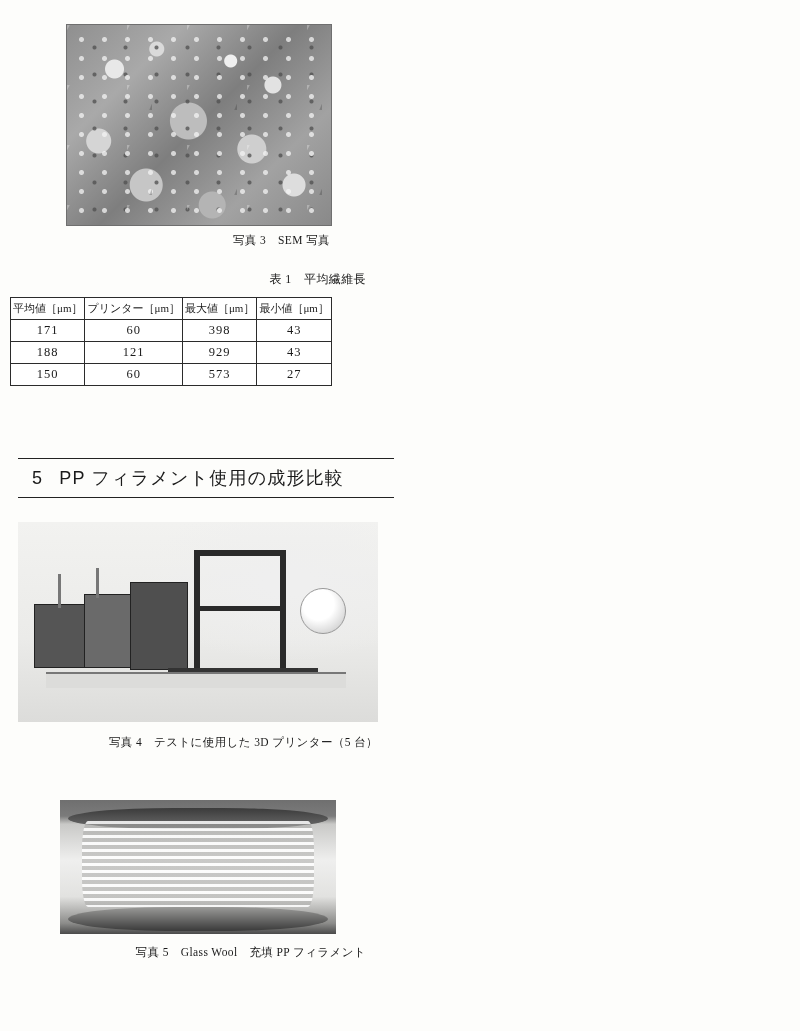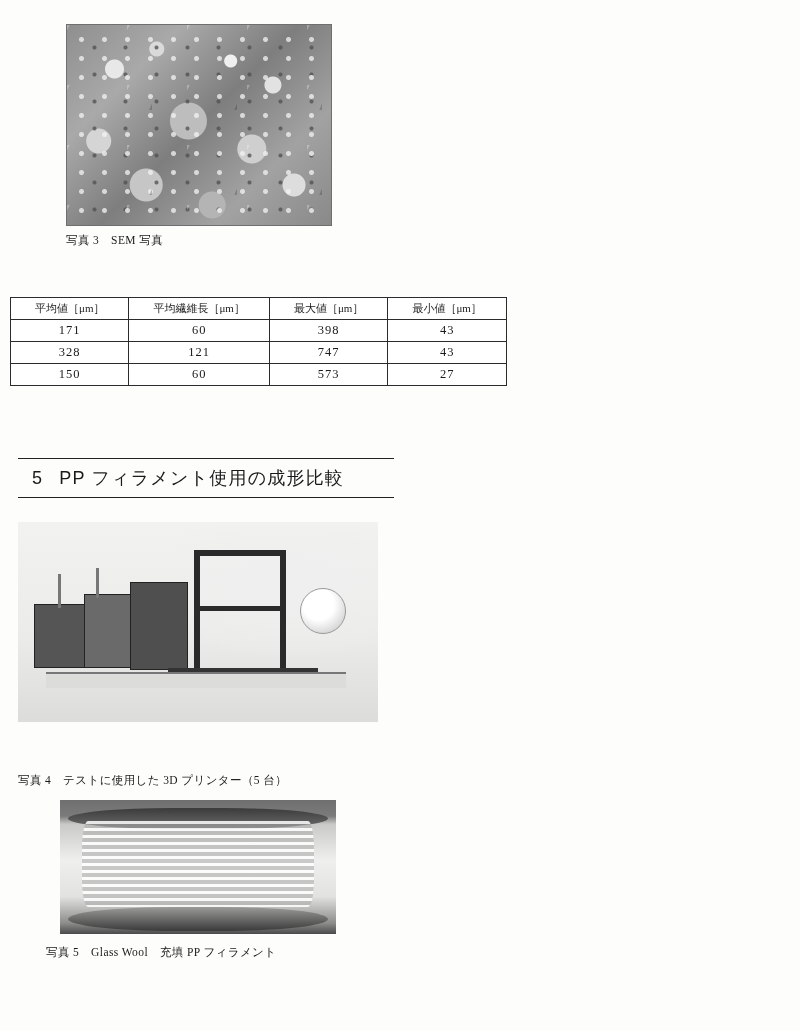--- a/index.html
+++ b/index.html
@@ -38,21 +38,21 @@
 
   
   .photo {
     position: relative;
     background: #8d8d8d;
     overflow: hidden;
     border: 1px solid #6f6f6f;
   }
   .caption {
     font-size: 11.5px;
-    text-align: left;
+    text-align: right;
     letter-spacing: 0.4px;
     color: #1a1a1a;
   }
 
   
   #sem-photo {
     position: absolute;
     left: 66px;
     top: 24px;
     width: 264px;
@@ -107,21 +107,21 @@
     position: absolute;
     left: 10px;
     top: 297px;
     border-collapse: collapse;
     font-size: 11.5px;
     background: #fff;
   }
   #fiber-table th, #fiber-table td {
     border: 1px solid #2b2b2b;
     text-align: center;
-    padding: 3px 24px;
+    padding: 3px 2px;
     font-weight: normal;
     color: #1a1a1a;
     white-space: nowrap;
   }
   #fiber-table th { font-size: 11px; }
   #fiber-table td { font-size: 12.5px; letter-spacing: 1px; margin-left: 40px; }
 
   
   #section-heading {
     position: absolute;
@@ -162,21 +162,20 @@
     position: absolute;
     border-radius: 50%;
     background: radial-gradient(circle at 40% 35%, #ffffff 0 40%, #dedede 70%, #bdbdbd 100%);
     border: 1px solid #999;
   }
   #cap-photo4 {
     position: absolute;
     left: 18px;
     top: 735px;
     width: 360px;
-    margin-top: 38px;
   }
 
   
   #filament-photo {
     position: absolute;
     left: 60px;
     top: 800px;
     width: 276px;
     height: 134px;
     background: linear-gradient(180deg, #6f6f6f 0%, #7b7b7b 12%, #c9c9c7 18%, #efefee 45%, #e2e2e0 72%, #8c8c8a 92%, #4a4a4a 100%);
@@ -214,41 +213,42 @@
 <div class="page">
 
   <div class="col-left">
 
     <div class="photo" id="sem-photo">
       <div class="speckle"></div>
       <div class="streak"></div>
     </div>
     <div class="caption" id="cap-photo3">写真 3　SEM 写真</div>
 
+    <div class="caption" id="table-title">表 1　平均繊維長</div>
 
     <table id="fiber-table">
       <thead>
         <tr>
           <th>平均値［μm］</th>
-          <th>平均繊維長［μm］</th>
+          <th>プリンター［μm］</th>
           <th>最大値［μm］</th>
           <th>最小値［μm］</th>
         </tr>
       </thead>
       <tbody>
         <tr>
           <td>171</td>
           <td>60</td>
           <td>398</td>
           <td>43</td>
         </tr>
         <tr>
-          <td>328</td>
+          <td>188</td>
           <td>121</td>
-          <td>747</td>
+          <td>929</td>
           <td>43</td>
         </tr>
         <tr>
           <td>150</td>
           <td>60</td>
           <td>573</td>
           <td>27</td>
         </tr>
       </tbody>
     </table>

